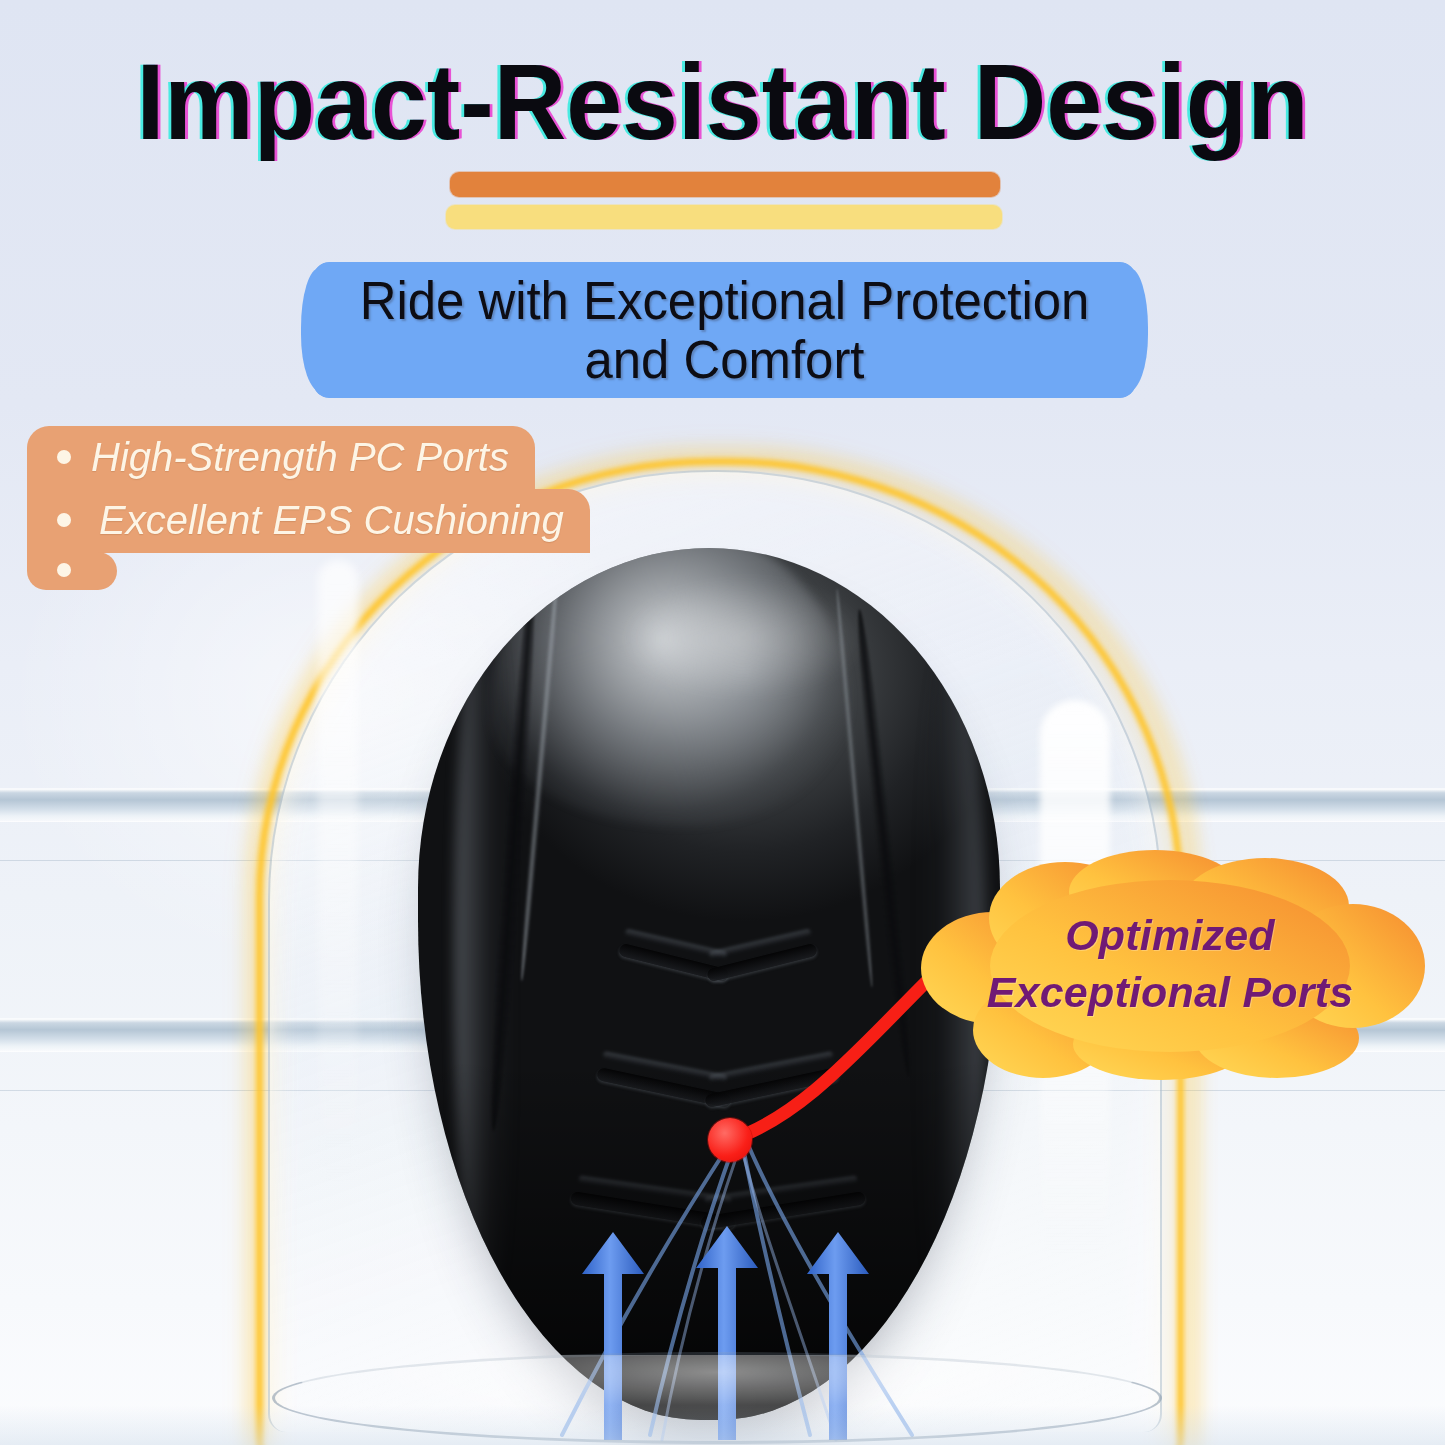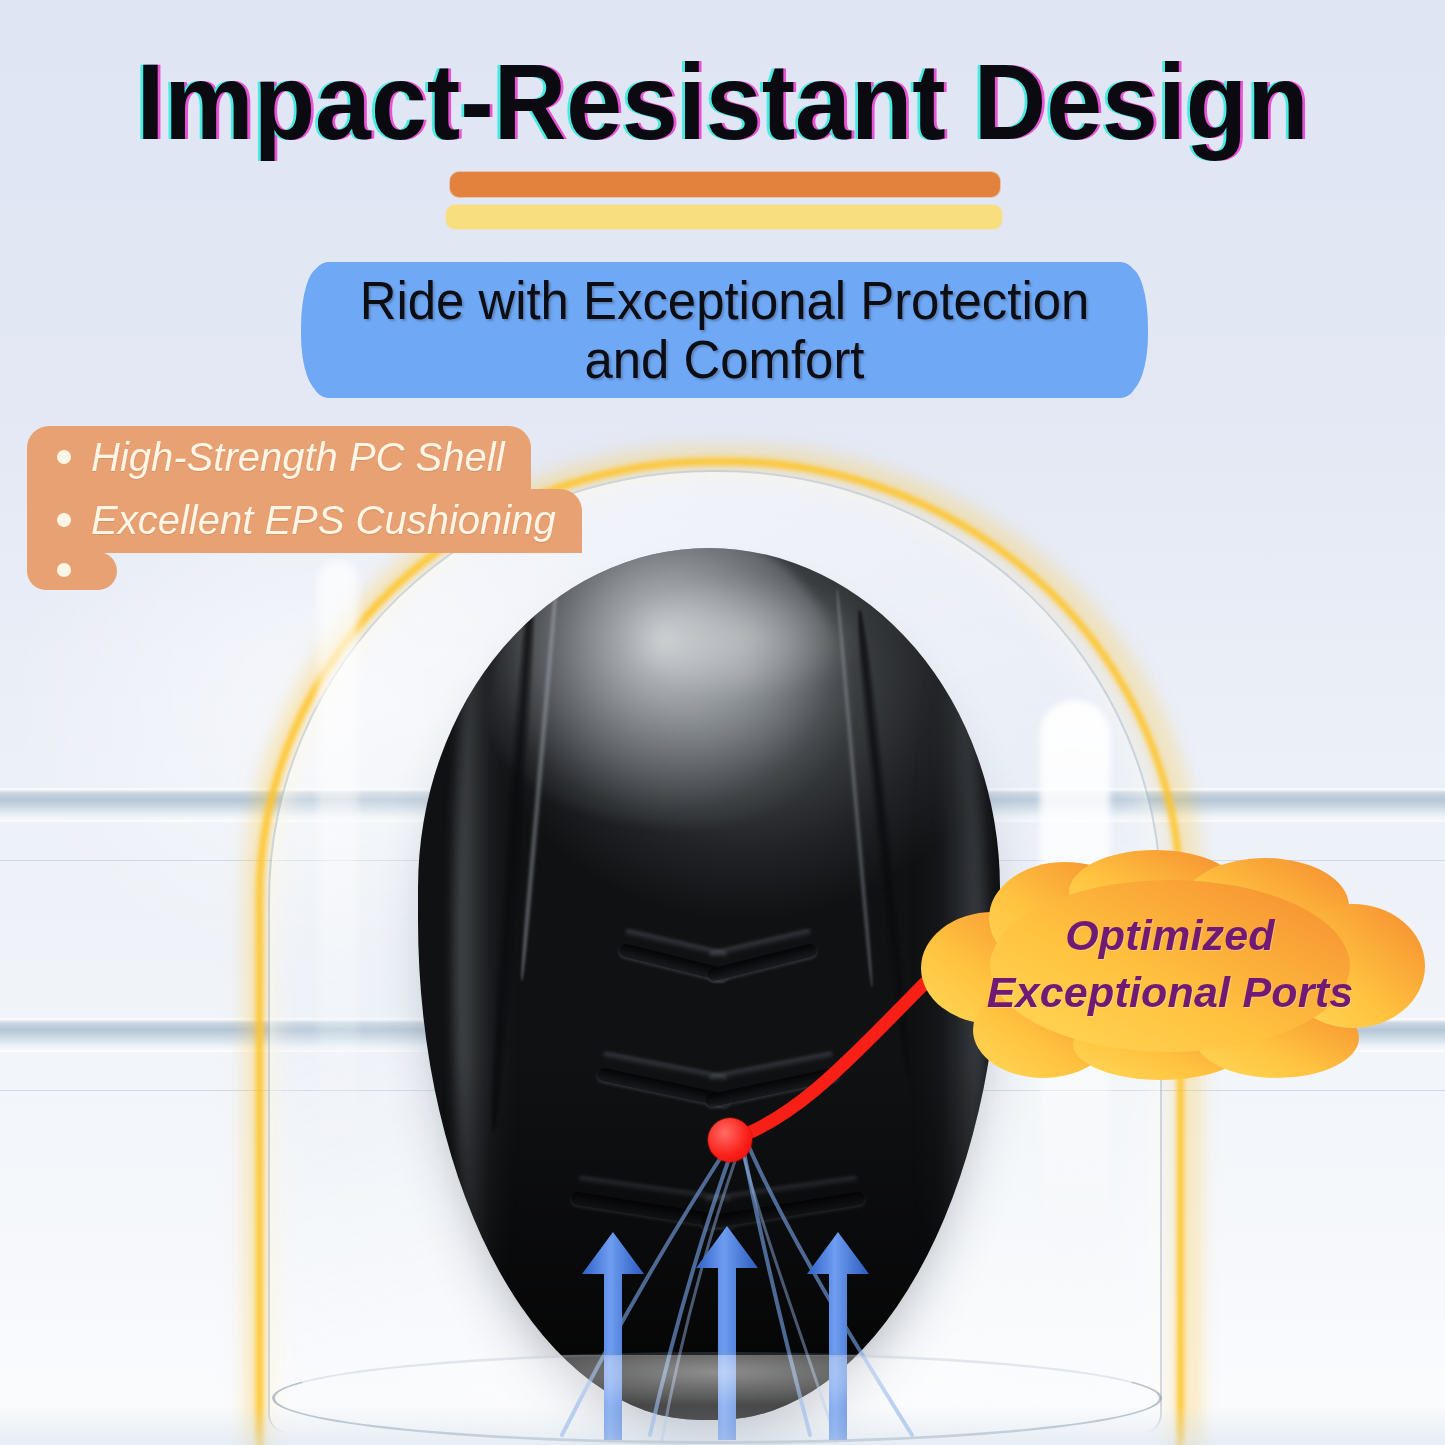--- a/index.html
+++ b/index.html
@@ -230,21 +230,21 @@
     background:#e8a173;color:#fdf5e6;
     font-style:italic;font-size:40px;line-height:1;
     padding:11px 26px 13px 30px;
     white-space:nowrap;
   }
   .b-row .b-dot{
     width:14px;height:14px;border-radius:50%;background:#fdf5e6;
     margin-right:20px;flex:0 0 auto;
   }
   .b-1{border-radius:22px 22px 0 0;}
-  .b-2{border-radius:0 22px 0 0;margin-top:-1px;}
+  .b-2{border-radius:0 22px 0 0;margin-top:-1px;gap:8px;}
   .b-3{border-radius:0 22px 22px 22px;margin-top:-1px;}
   .b-row span.b-t{display:inline-block;text-shadow:0 1px 1px rgba(150,90,50,.25);}
 </style>
 </head>
 <body>
 
 <div id="stage">
 
   <div class="bg-base"></div>
   <div class="bg-glowtl"></div>
@@ -388,21 +388,21 @@
       <div>
         <span>Ride with Exceptional Protection</span><br>
         <span>and Comfort</span>
       </div>
     </div>
   </div>
 
   <div class="bullets">
     <div class="b-row b-1">
       <span class="b-dot"></span>
-      <span class="b-t">High-Strength PC Shell</span>
+      <span class="b-t">High-Strength PC Ports</span>
     </div><br>
     <div class="b-row b-2">
       <span class="b-dot"></span>
       <span class="b-t">Excellent EPS Cushioning</span>
     </div><br>
     <div class="b-row b-3">
       <span class="b-dot"></span>
     </div>
   </div>
 

